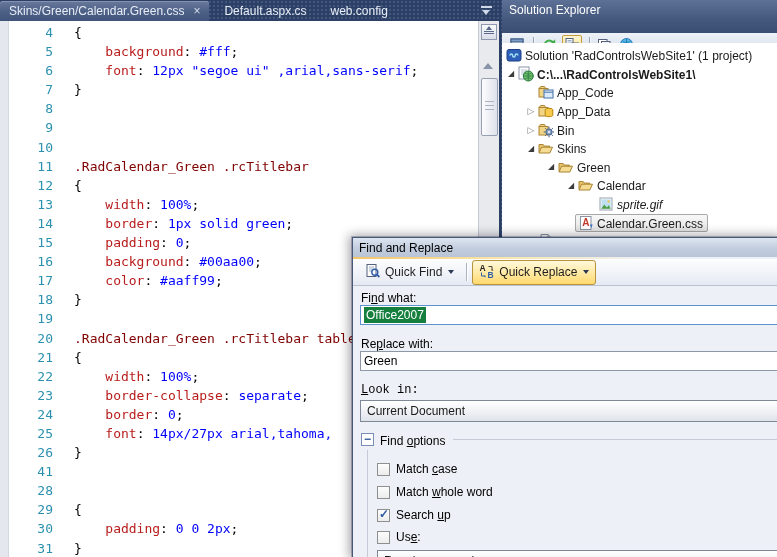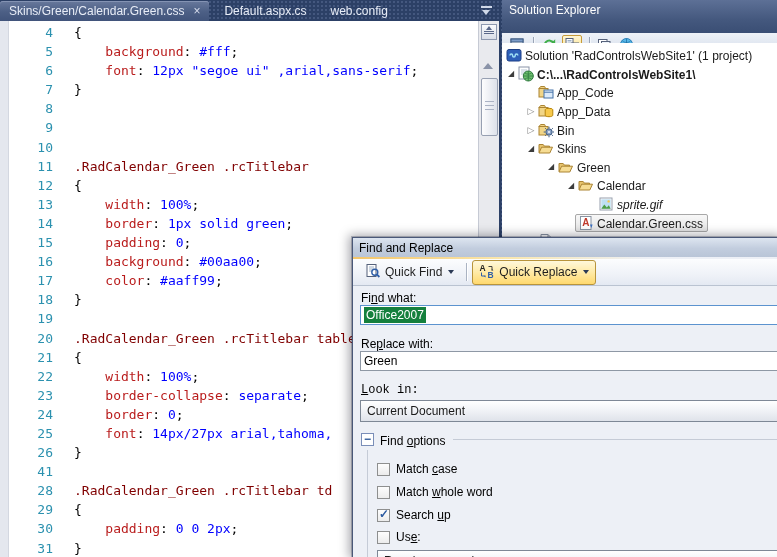--- a/index.html
+++ b/index.html
@@ -123,21 +123,21 @@
         <div class="line"><span class="ln">18</span><span class="ct"><span class="tk-p">}</span></span></div>
         <div class="line"><span class="ln">19</span><span class="ct"></span></div>
         <div class="line"><span class="ln">20</span><span class="ct"><span class="tk-sel">.RadCalendar_Green .rcTitlebar table</span></span></div>
         <div class="line"><span class="ln">21</span><span class="ct"><span class="tk-p">{</span></span></div>
         <div class="line"><span class="ln">22</span><span class="ct"><span class="tk-p">    </span><span class="tk-prop">width</span><span class="tk-p">: </span><span class="tk-val">100%</span><span class="tk-p">;</span></span></div>
         <div class="line"><span class="ln">23</span><span class="ct"><span class="tk-p">    </span><span class="tk-prop">border-collapse</span><span class="tk-p">: </span><span class="tk-val">separate</span><span class="tk-p">;</span></span></div>
         <div class="line"><span class="ln">24</span><span class="ct"><span class="tk-p">    </span><span class="tk-prop">border</span><span class="tk-p">: </span><span class="tk-val">0</span><span class="tk-p">;</span></span></div>
         <div class="line"><span class="ln">25</span><span class="ct"><span class="tk-p">    </span><span class="tk-prop">font</span><span class="tk-p">: </span><span class="tk-val">14px/27px arial,tahoma,</span></span></div>
         <div class="line"><span class="ln">26</span><span class="ct"><span class="tk-p">}</span></span></div>
         <div class="line"><span class="ln">41</span><span class="ct"></span></div>
-        <div class="line"><span class="ln">28</span><span class="ct"><span class="tk-sel">.RadCalendar_Green .rcTitlebar td</span></span></div>
+        <div class="line"><span class="ln">28</span></div>
         <div class="line"><span class="ln">29</span><span class="ct"><span class="tk-p">{</span></span></div>
         <div class="line"><span class="ln">30</span><span class="ct"><span class="tk-p">    </span><span class="tk-prop">padding</span><span class="tk-p">: </span><span class="tk-val">0 0 2px</span><span class="tk-p">;</span></span></div>
         <div class="line"><span class="ln">31</span><span class="ct"><span class="tk-p">}</span></span></div>
       </div>
   </div>
 
   <div class="vsb">
     <div class="split"></div>
     <div class="sb-up"></div>
     <div class="sb-thumb">

